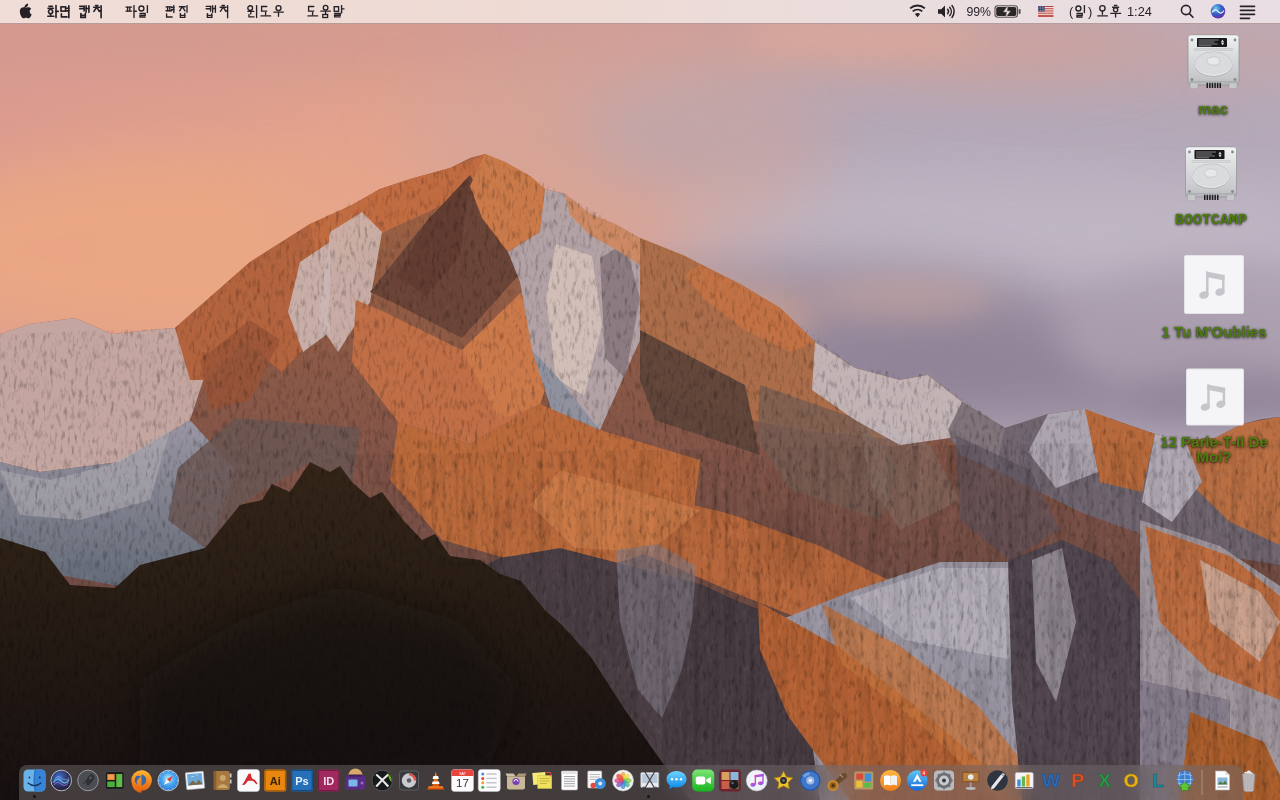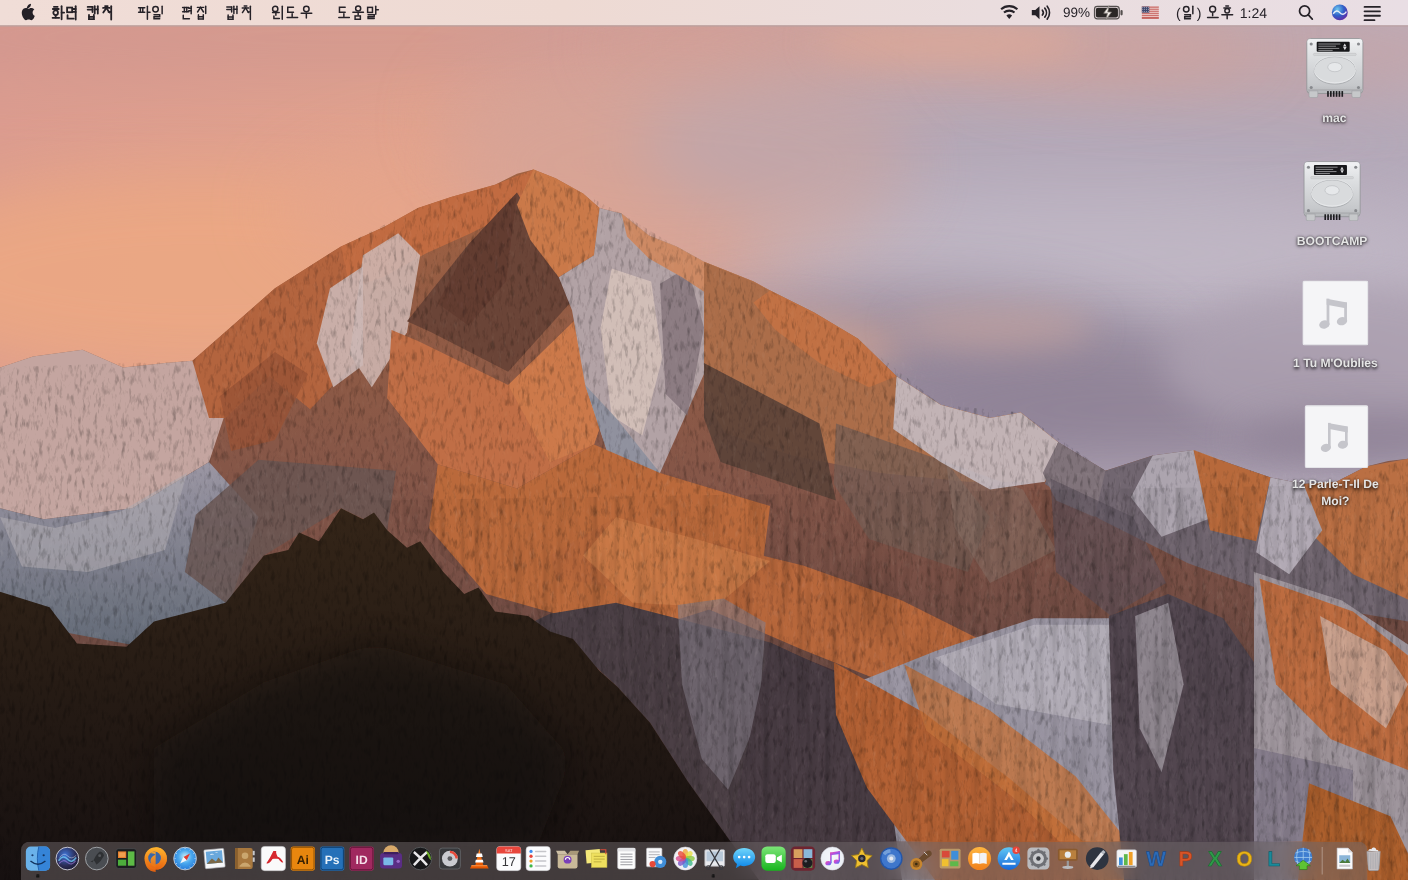--- a/index.html
+++ b/index.html
@@ -1,21 +1,21 @@
 <!DOCTYPE html>
 <html><head><meta charset="utf-8">
 <style>
 html,body{margin:0;padding:0;width:1280px;height:800px;overflow:hidden;background:#000;
 font-family:"Liberation Sans",sans-serif;}
 #stage{position:absolute;top:0;left:0;width:1280px;height:800px;overflow:hidden;}
 #wall{position:absolute;top:0;left:0;width:1280px;height:800px;}
 #menubar{position:absolute;top:0;left:0;width:1280px;height:23px;
 background:linear-gradient(90deg,#f0ddd7 0%,#eedad3 40%,#eaddde 70%,#e9dee4 100%);
 border-bottom:1px solid rgba(130,90,88,.5);}
-.dlabel{position:absolute;color:#e5e5e5;font-weight:700;font-size:11px;line-height:15px;
+.dlabel{position:absolute;color:#4d7c0f;font-weight:700;font-size:15px;line-height:15px;
 text-align:center;text-shadow:0 1px 3px rgba(0,0,0,.8),0 0 2px rgba(0,0,0,.45);}
 #dock{position:absolute;left:19px;top:765px;width:1224px;height:35px;
 background:rgba(112,104,106,.5);border-radius:8px 8px 0 0;
 backdrop-filter:blur(12px);}
 .rdot{position:absolute;width:3px;height:3px;border-radius:50%;background:#151515;}
 </style></head>
 <body>
 <div id="stage">
 <div id="wall"><svg width="1280" height="800" viewBox="0 0 1280 800" preserveAspectRatio="none" xmlns="http://www.w3.org/2000/svg">
 <defs>
@@ -446,21 +446,21 @@
           <rect x="21.5" y="48.8" width="1.5" height="5.2"></rect>
           <rect x="24.1" y="48.8" width="1.5" height="5.2"></rect>
           <rect x="26.7" y="48.8" width="1.5" height="5.2"></rect>
           <rect x="29.3" y="48.8" width="1.5" height="5.2"></rect>
           <rect x="31.9" y="48.8" width="1.5" height="5.2"></rect>
           <rect x="34.5" y="48.8" width="1.5" height="5.2"></rect>
         </g>
 <path d="M5,48.6 h8 v4.6 a1.5,1.5 0 0 1 -1.5,1.5 h-5 a1.5,1.5 0 0 1 -1.5,-1.5 Z" fill="#c6c8ca" stroke="#9a9c9f" stroke-width="0.5"></path>
 <path d="M44,48.6 h8 v4.6 a1.5,1.5 0 0 1 -1.5,1.5 h-5 a1.5,1.5 0 0 1 -1.5,-1.5 Z" fill="#c6c8ca" stroke="#9a9c9f" stroke-width="0.5"></path>
 </svg></div>
-<div class="dlabel" style="left:1161px;top:213px;width:100px;">BOOTCAMP</div>
+<div class="dlabel" style="left:1161px;top:213px;width:100px;font-family:Liberation Mono, monospace;">BOOTCAMP</div>
 <div style="position:absolute;left:1184px;top:255px;"><svg width="60" height="59" viewBox="0 0 60 59" xmlns="http://www.w3.org/2000/svg">
 <rect x="0.5" y="0.5" width="59" height="58" rx="1.5" fill="#f5f5f7" stroke="#e4e4e8" stroke-width="1"></rect>
 <g fill="#c5c5cb">
 <ellipse cx="20" cy="40" rx="4.8" ry="3.7" transform="rotate(-15 20 40)"></ellipse>
 <ellipse cx="36" cy="37" rx="4.8" ry="3.7" transform="rotate(-15 36 37)"></ellipse>
 <rect x="22" y="16.5" width="2.5" height="24" transform="rotate(0)"></rect>
 <rect x="38" y="20" width="2.5" height="17.5"></rect>
 <path d="M22,16.5 L40.5,20 v5.5 L22,22 Z"></path>
 </g>
       </svg></div>

